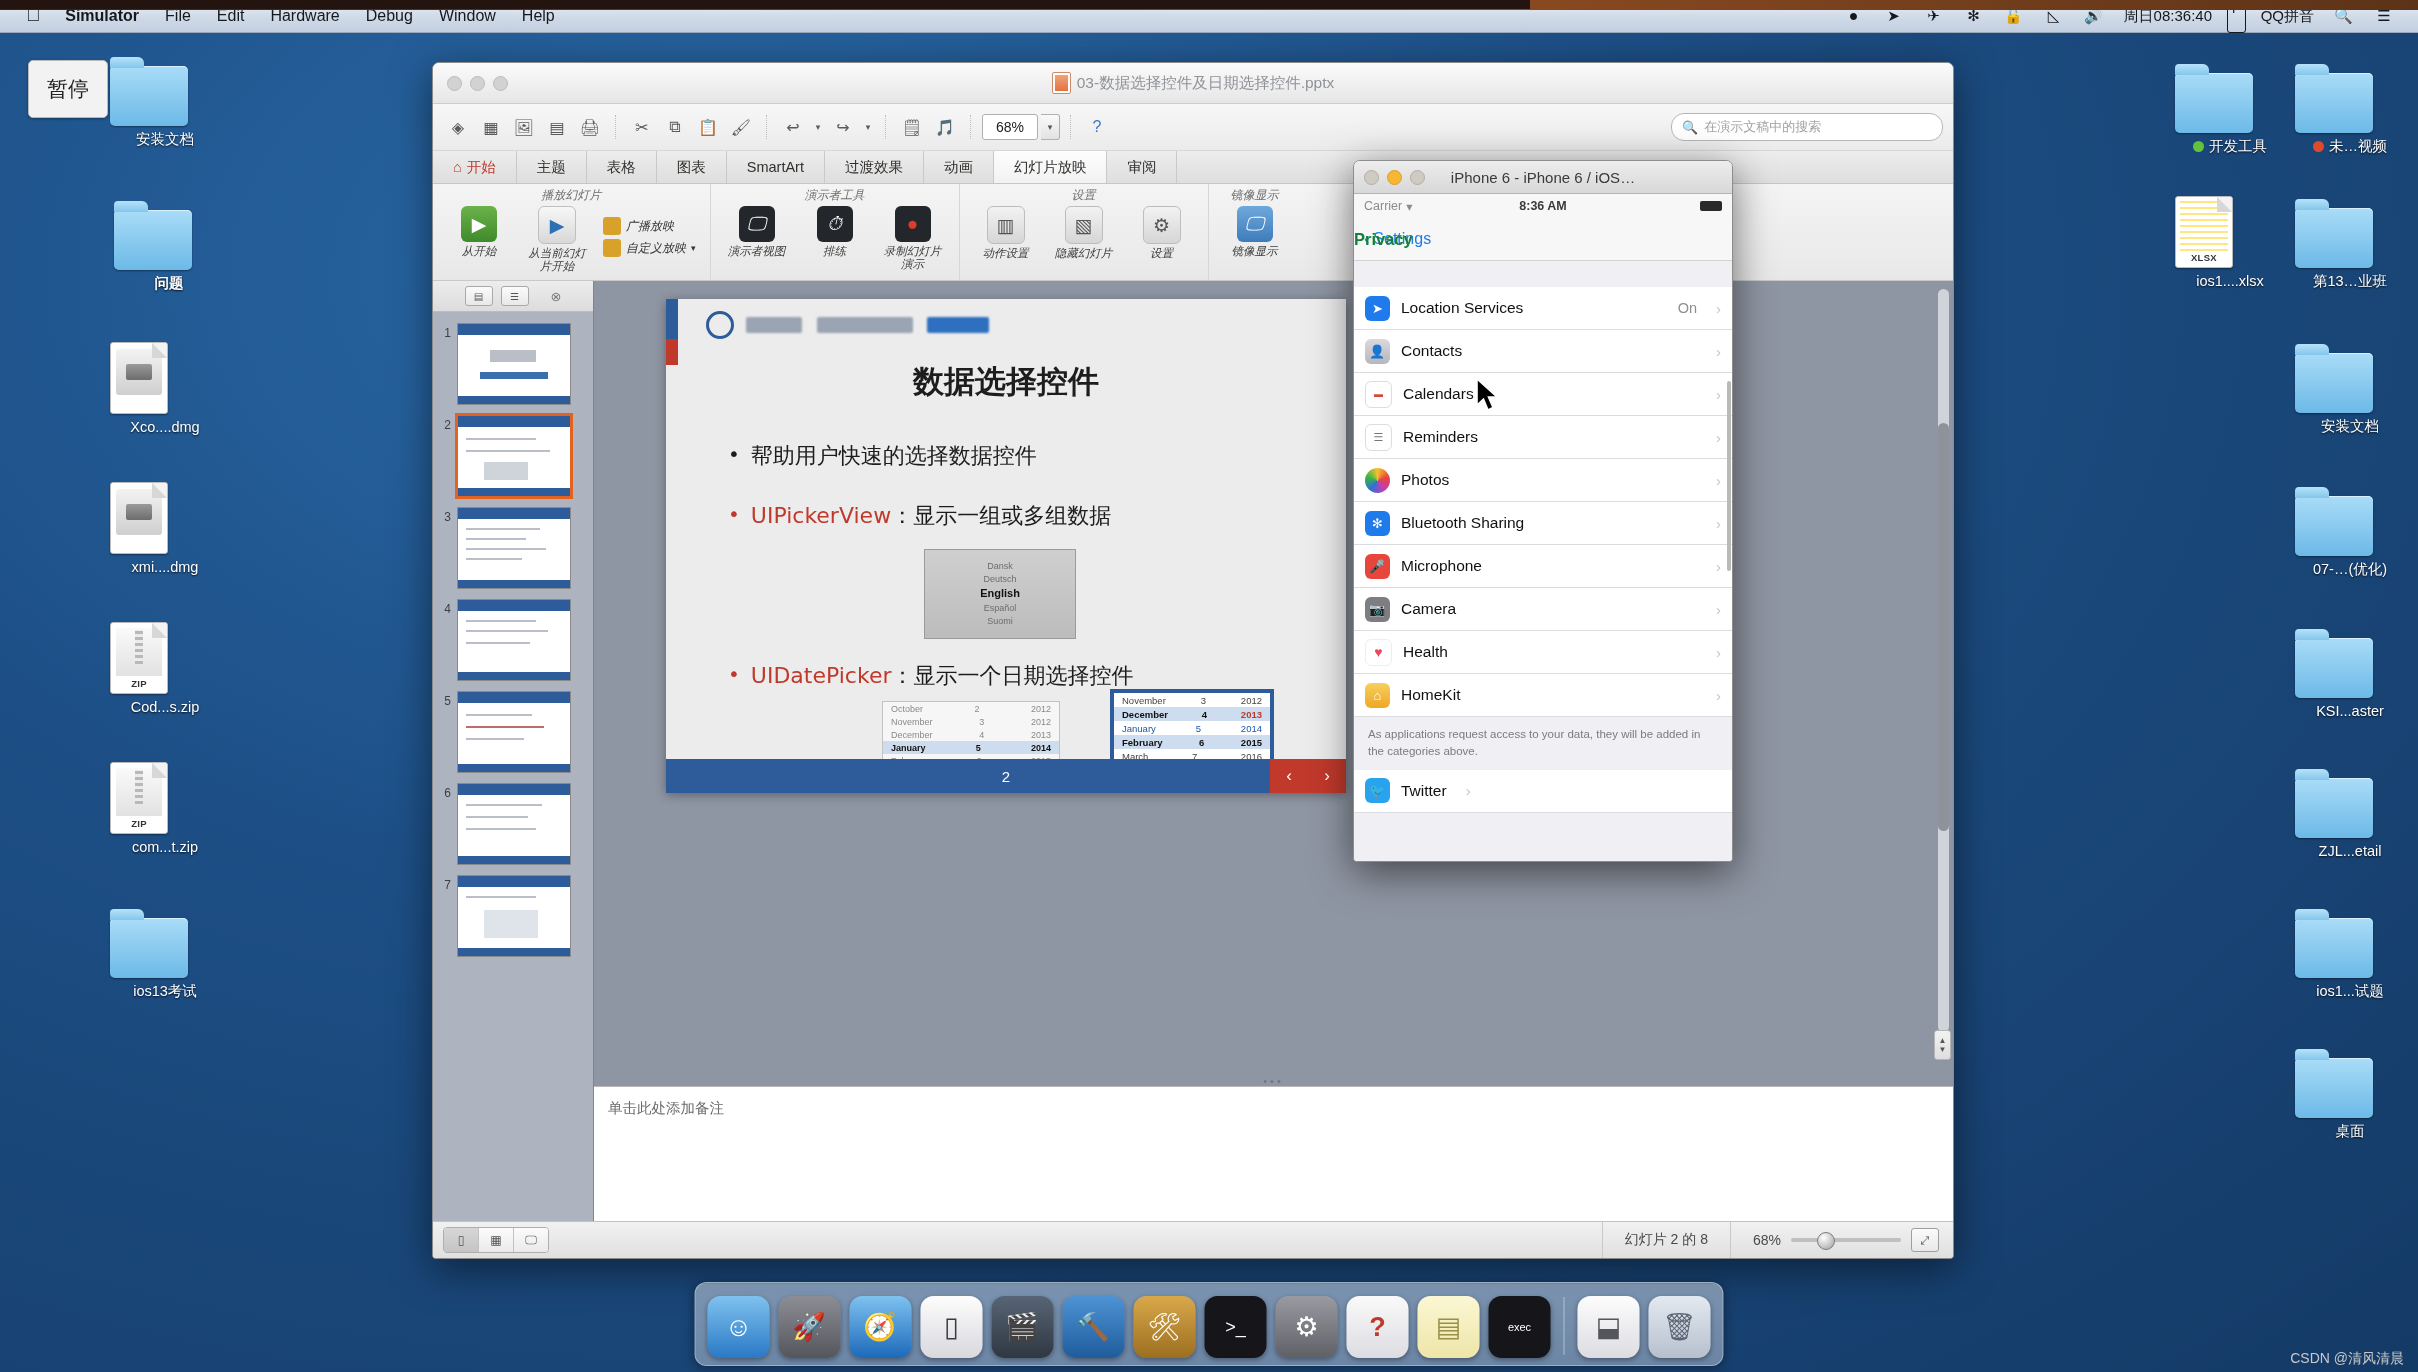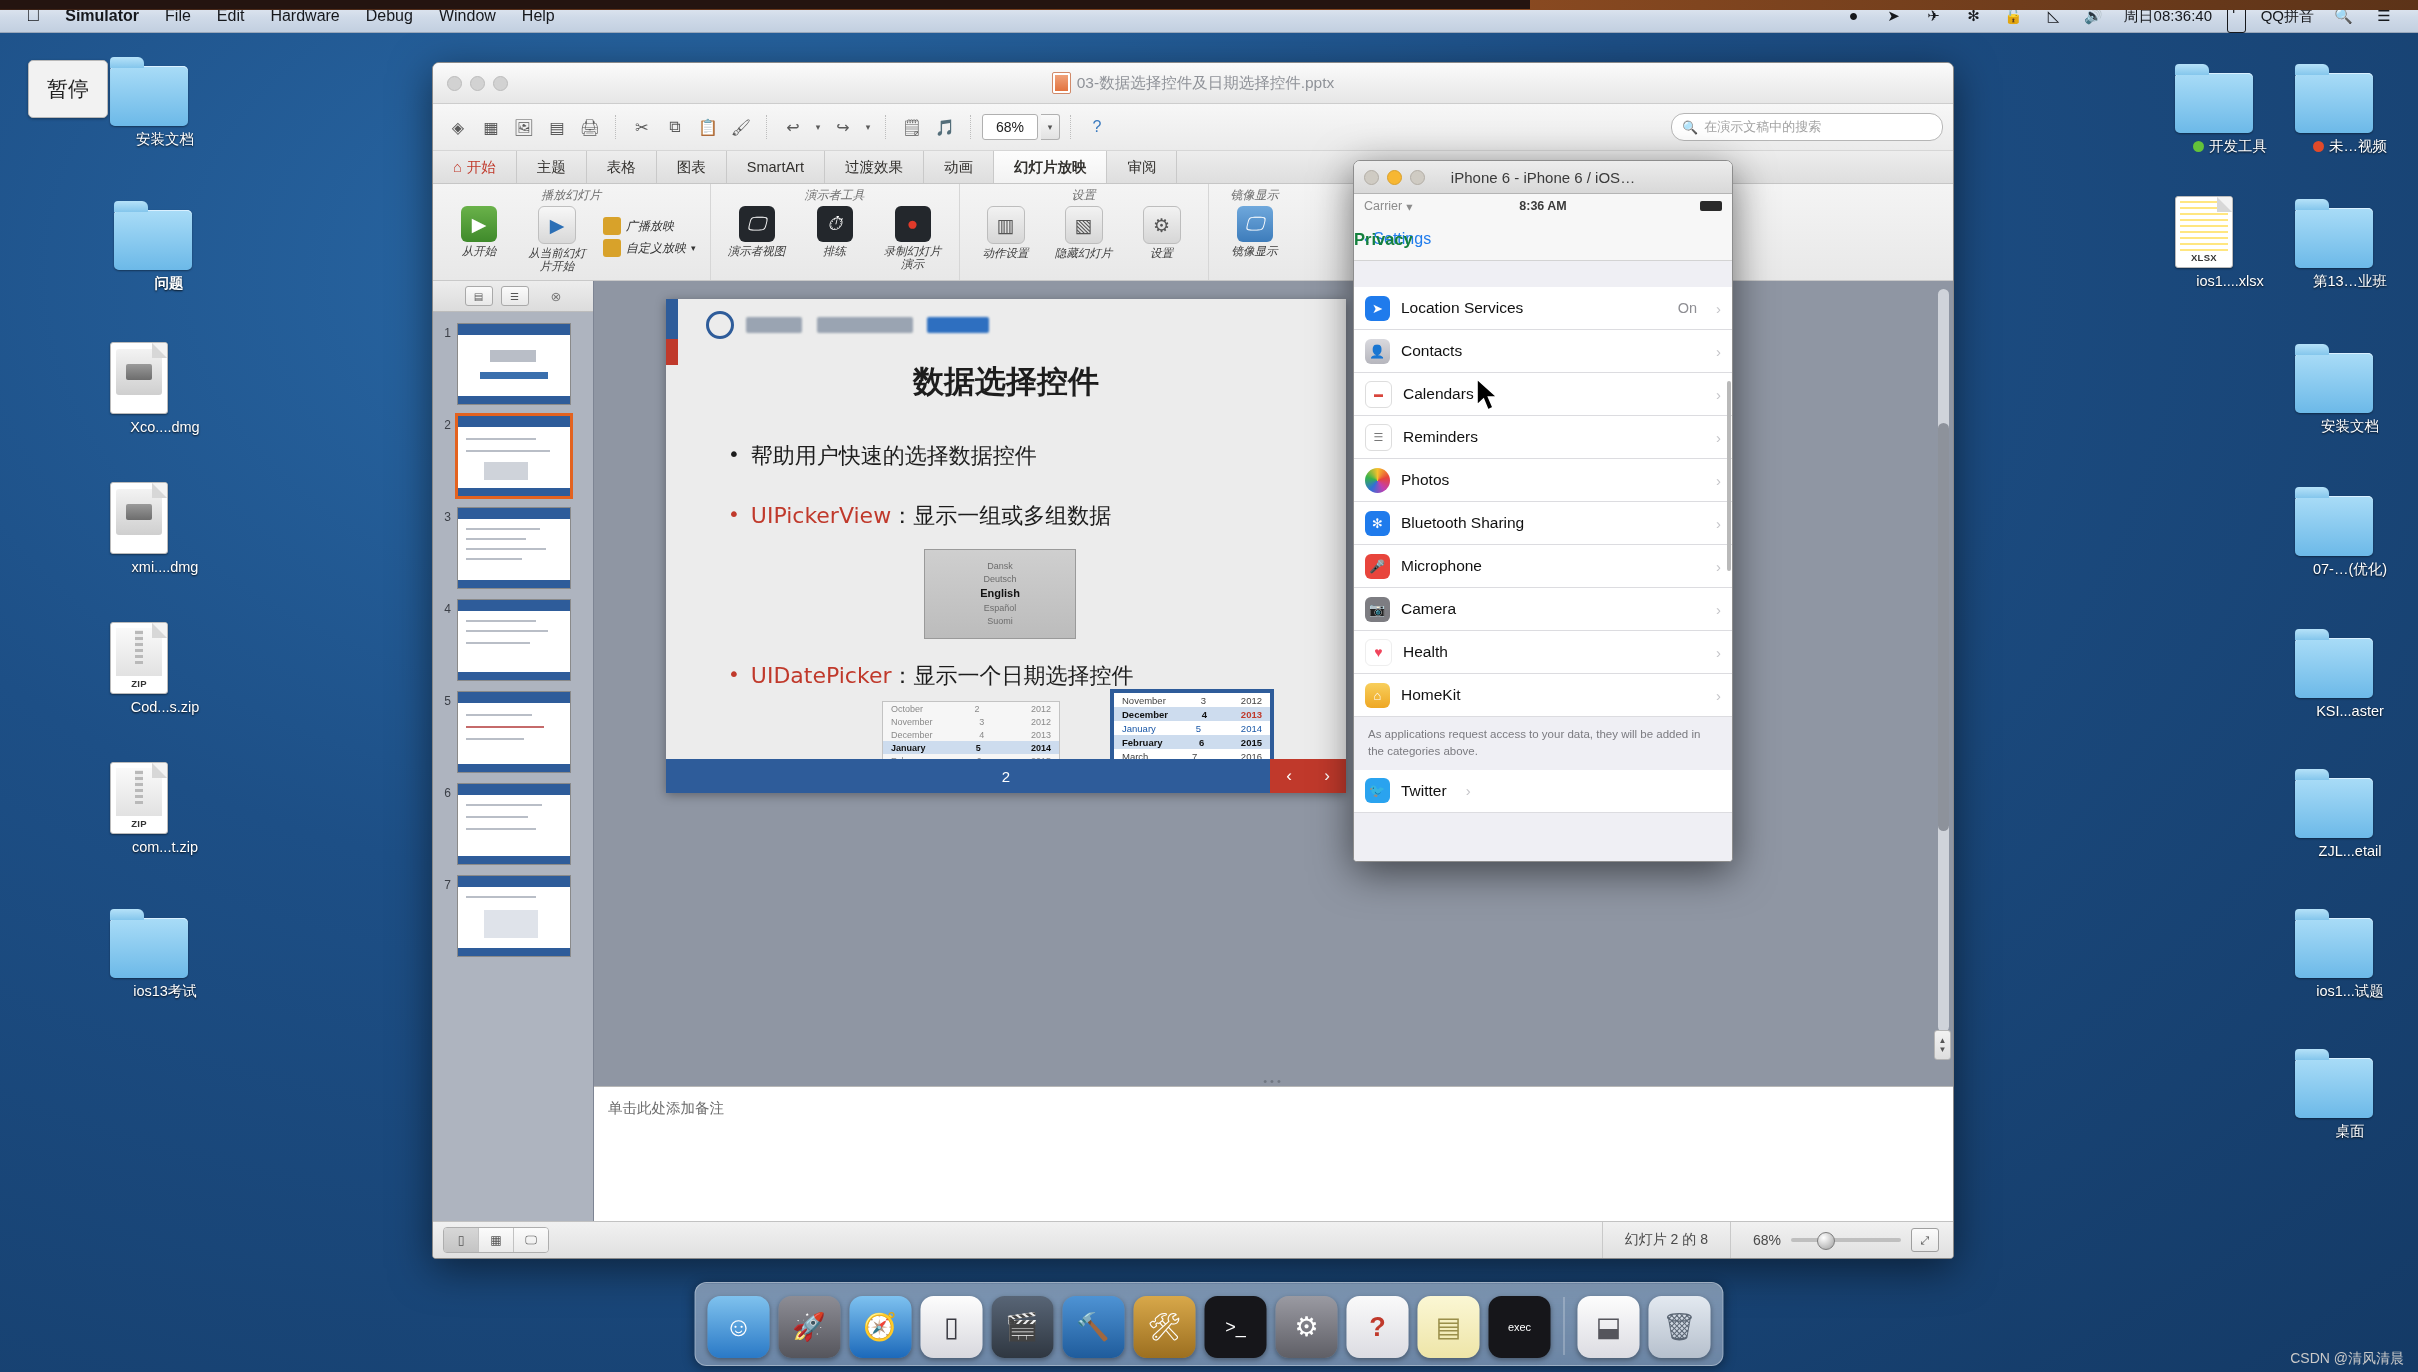--- a/index.html
+++ b/index.html
@@ -132,21 +132,21 @@
   .searchbox{
     margin-left:auto;width:250px;height:26px;border:1px solid #b6b6b6;border-radius:13px;background:#fff;
     display:flex;align-items:center;padding:0 10px;gap:6px;font-size:13px;color:#a3a3a3;
   }
   #ppt .ribbon-tabs{
     height:32px;background:linear-gradient(#ededed,#dedede);border-bottom:1px solid #c6c6c6;
     display:flex;align-items:stretch;font-size:14.5px;color:#33312e;
   }
   .rtab{padding:0 20px;display:flex;align-items:center;border-right:1px solid #c9c9c9;white-space:nowrap;}
   .rtab.home{color:#c0392b;gap:5px;}
-  .rtab.active{background:linear-gradient(#fdfdfd,#f2f2f2);font-weight:bold;}
+  .rtab.active{background:linear-gradient(#fdfdfd,#f2f2f2);}
   #ppt .ribbon{
     height:96px;background:linear-gradient(#f4f4f4,#e8e8e8);border-bottom:1px solid #c9c9c9;
     display:flex;align-items:flex-start;position:relative;
   }
   .rgroup{display:flex;flex-direction:column;align-items:center;height:100%;
     border-right:1px solid #d6d6d6;padding:0 14px;font-style:italic;}
   .rgroup .gtitle{font-size:12px;color:#6f6f6f;margin:3px 0 2px;}
   .rgroup .gitems{display:flex;gap:14px;align-items:flex-start;}
   .ritem{display:flex;flex-direction:column;align-items:center;width:64px;}
   .ritem .ic{width:36px;height:36px;border-radius:6px;display:flex;align-items:center;justify-content:center;

